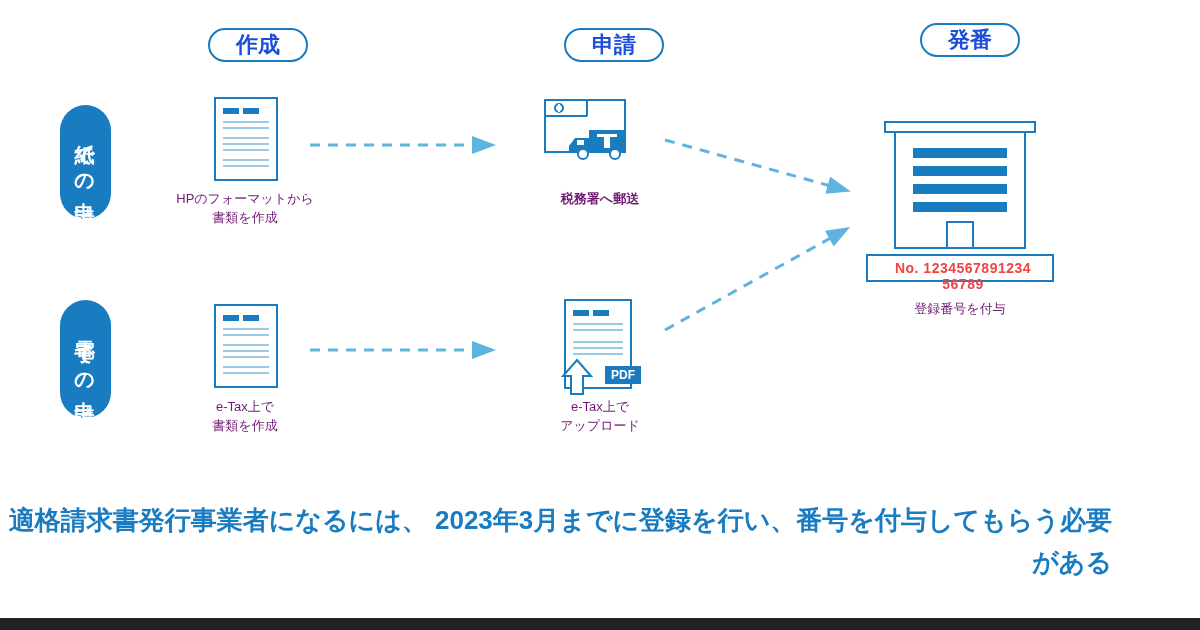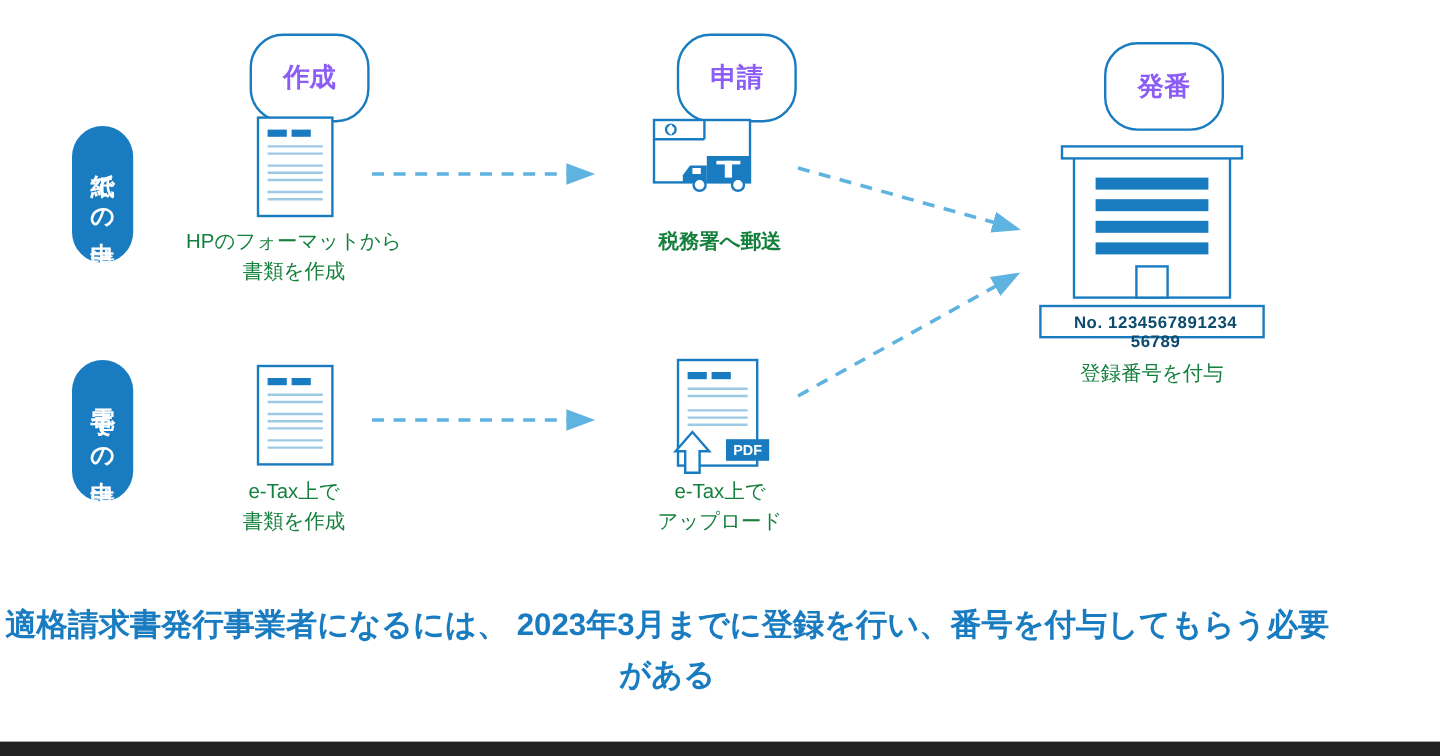--- a/index.html
+++ b/index.html
@@ -9,82 +9,82 @@
     background: #fff;
     width: 1200px;
     height: 630px;
     position: relative;
     overflow: hidden;
   }
   .step-label {
     position: absolute;
     border: 2px solid #1a7cc0;
     border-radius: 28px;
-    color: #8b5cf6;
+    color: #1d4ed8;
     font-weight: bold;
     font-size: 22px;
-    padding: 20px 26px;
+    padding: 0 26px;
     background: #fff;
   }
   .row-label {
     position: absolute;
     background: #1a7cc0;
     color: #fff;
     font-weight: bold;
     font-size: 20px;
     writing-mode: vertical-rl;
     text-orientation: upright;
     padding: 24px 12px;
     border-radius: 40px;
     letter-spacing: 4px;
     display: flex;
     align-items: center;
     justify-content: center;
   }
   .icon-caption {
     position: absolute;
-    color: #15803d;
-    font-size: 17px;
+    color: #701a75;
+    font-size: 13px;
     text-align: center;
     line-height: 1.45;
     white-space: pre-line;
   }
   .summary {
     position: absolute;
     color: #1a7cc0;
     font-weight: bold;
     font-size: 26px;
-    text-align: center;
+    text-align: right;
     width: 1112px;
     line-height: 1.6;
   }
   .bottom-bar {
     position: absolute;
     left: 0; right: 0; bottom: 0;
     height: 12px;
     background: #222;
   }
   .reg-no {
     position: absolute;
-    color: #0c4a6e;
+    color: #ef4444;
     font-size: 14px;
     font-weight: bold;
     letter-spacing: 0.5px;
   }
   .svg-layer {
     position: absolute;
     left: 0; top: 0;
   }
 </style>
 </head>
 <body>
 
 <div class="step-label" style="left:208px; top:28px;">作成</div>
 <div class="step-label" style="left:564px; top:28px;text-align:right;">申請</div>
-<div class="step-label" style="left:920px; top:35px;">発番</div>
+<div class="step-label" style="left:920px; top:23px;">発番</div>
 
 <div class="row-label" style="left:60px; top:105px;">紙での申請</div>
 <div class="row-label" style="left:60px; top:300px;">電子での申請</div>
 
 <svg class="svg-layer" width="1200" height="630">
 
   <g transform="translate(215,98)" stroke="#1a7cc0" stroke-width="2" fill="none">
     <rect x="0" y="0" width="62" height="82" fill="#fff"></rect>
     <rect x="8" y="10" width="16" height="6" fill="#1a7cc0" stroke="none"></rect>
     <rect x="28" y="10" width="16" height="6" fill="#1a7cc0" stroke="none"></rect>

